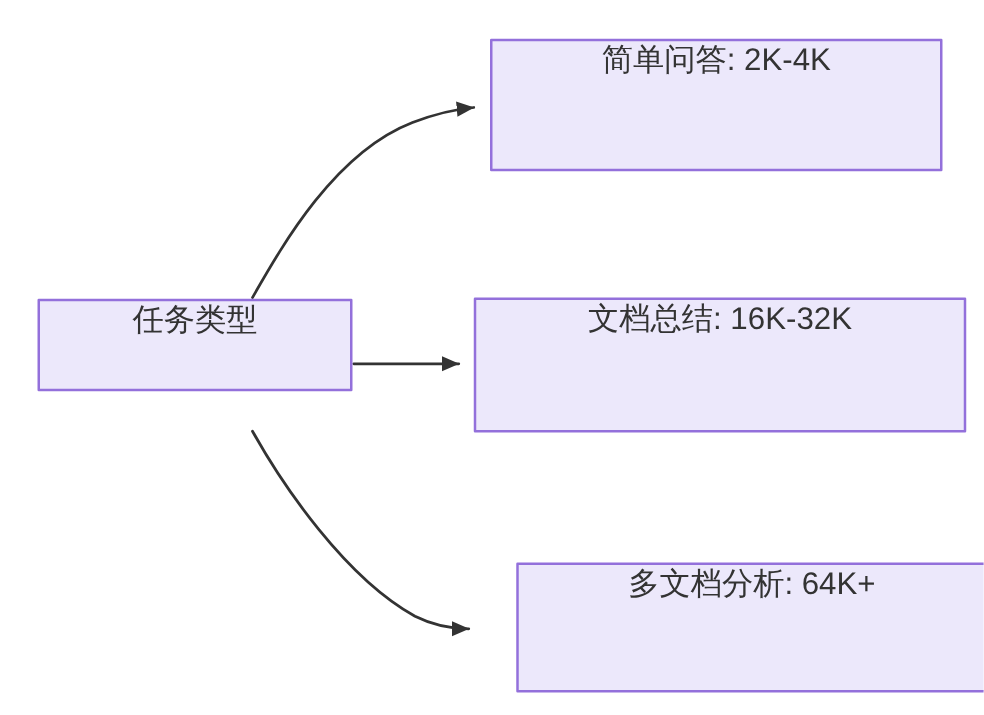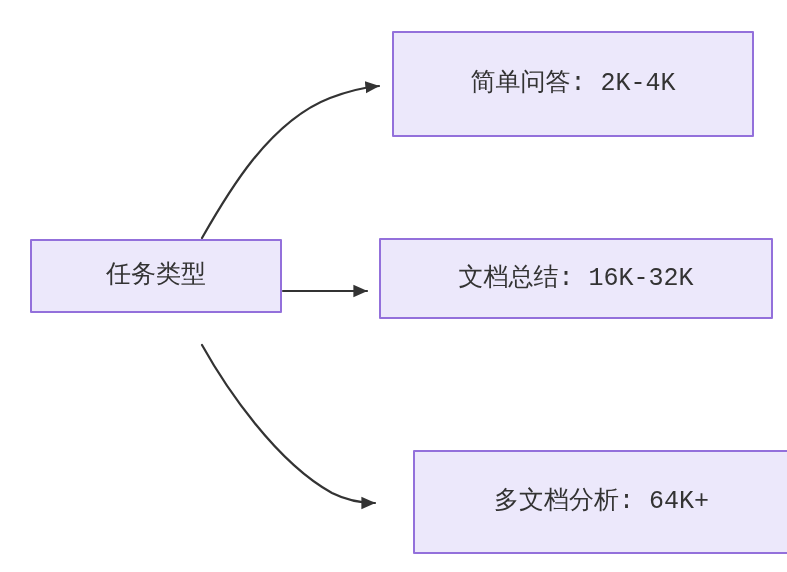--- a/index.html
+++ b/index.html
@@ -25,24 +25,23 @@
     height: 572px;
     pointer-events: none;
   }
   .node {
     position: absolute;
     box-sizing: border-box;
     background: #ECE8FB;
     border: 2px solid #9370DB;
     border-radius: 1px;
     display: flex;
-    align-items: center;
+    align-items: flex-start;
     justify-content: center;
     z-index: 2;
-    font-family: Liberation Mono, monospace;
   }
   .node-label {
     color: #333333;
     font-size: 25px;
     font-weight: 400;
     line-height: 1.2;
     letter-spacing: 0px;
     white-space: nowrap;
     text-align: center;
   }
@@ -57,21 +56,21 @@
   #node-simple-qa {
     left: 392px;
     top: 31px;
     width: 362px;
     height: 106px;
   }
   #node-doc-summary {
     left: 379px;
     top: 238px;
     width: 394px;
-    height: 81px;
+    height: 108px;
   }
   #node-multi-doc {
     left: 387px;
     top: 450px;
     width: 377px;
     height: 104px;
     margin-left: 26px;
   }
 </style>
 </head>

